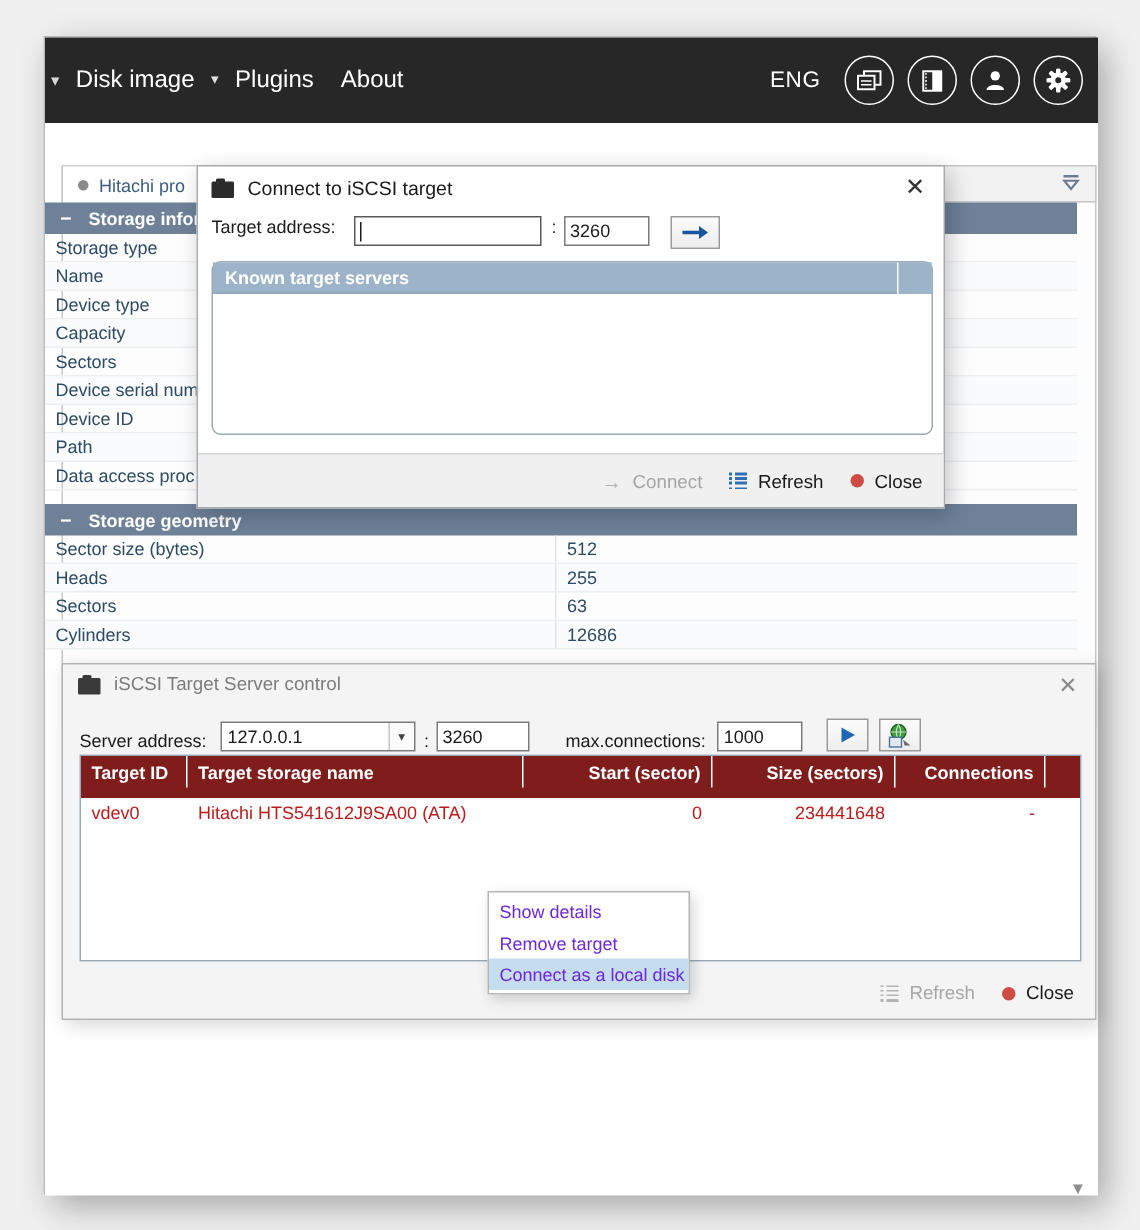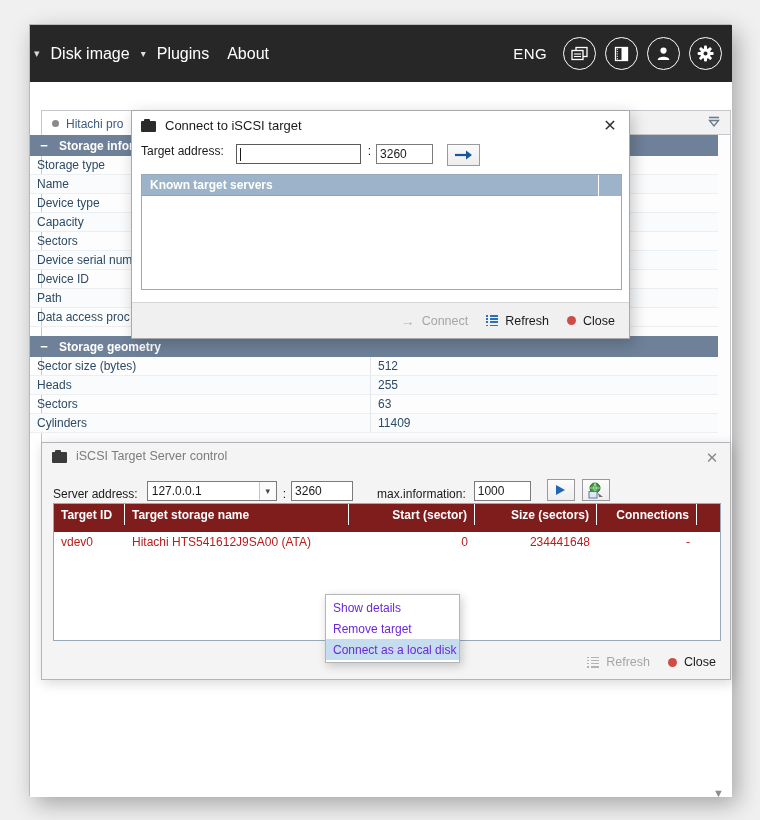--- a/index.html
+++ b/index.html
@@ -424,42 +424,42 @@
           <span class="prop-val">255</span>
         </div>
         <div class="prop-row" style="top: 313px;">
           <span class="col-sep"></span>
           <span class="prop-key">Sectors</span>
           <span class="prop-val">63</span>
         </div>
         <div class="prop-row" style="top: 332px;">
           <span class="col-sep"></span>
           <span class="prop-key">Cylinders</span>
-          <span class="prop-val">11409</span>
+          <span class="prop-val">12686</span>
         </div>
       </div>
 
     <span id="props-scroll-down">▼</span>
 
     <div id="panel-iscsi">
       <div id="iscsi-title">
         <span class="app-icon muted"></span>
         <span>iSCSI Target Server control</span>
       </div>
       <span id="iscsi-close">✕</span>
 
       <div id="iscsi-toolbar">
         <span class="field-label">Server address:</span>
         <span class="combo" style="margin-left:9px;">
           <input type="text" value="127.0.0.1" style="">
           <span class="combo-arrow">▾</span>
         </span>
         <span class="field-label" style="margin:0 5px 0 6px;">:</span>
         <input class="txtbox" style="width: 62px; height: 20px;" type="text" value="3260">
-        <span class="field-label" style="margin-left:24px;">max.information:</span>
+        <span class="field-label" style="margin-left:24px;">max.connections:</span>
         <input class="txtbox" style="width: 57px; height: 20px; margin-left: 8px;" type="text" value="1000">
         <span class="tb-btn" style="margin-left:16px;">
           <span class="play-tri"></span>
         </span>
         <span class="tb-btn" style="margin-left:7px;">
           <svg width="18" height="17" viewBox="0 0 18 17" aria-hidden="true">
             <circle cx="8" cy="6" r="5" fill="#3f9b3f" stroke="#1f5f1f" stroke-width="0.9"></circle>
             <path d="M3 6 h10 M8 1 q3 5 0 10 M8 1 q-3 5 0 10" fill="none" stroke="#bfe6bf" stroke-width="0.8"></path>
             <rect x="2" y="9.5" width="8" height="6.5" fill="#dfe9f4" stroke="#4a6d96" stroke-width="0.9"></rect>
             <path d="M11 11 l5 4 l-4 0 z" fill="#6d6d6d"></path>
@@ -530,21 +530,21 @@
         <span class="field-label" style="margin:0 5px 0 7px;">:</span>
         <input class="txtbox" style="width: 57px; height: 20px;" type="text" value="3260">
         <span class="go-btn" style="width:33px;height:22px;margin-left:14px;">
           <svg width="19" height="12" viewBox="0 0 19 12" aria-hidden="true">
             <line x1="1" y1="6" x2="14" y2="6" stroke="#17559c" stroke-width="2.2"></line>
             <polygon points="12,1.6 18,6 12,10.4" fill="#17559c"></polygon>
           </svg>
         </span>
       </div>
 
-      <div class="listbox" style="position:absolute;left:9px;top:63px;width:481px;height:116px;">
+      <div class="listbox" style="position:absolute;left:9px;top:63px;width:481px;height:116px;border-radius:6px;">
         <div class="list-hdr" style="position:relative;">
           <span>Known target servers</span>
           <span class="list-hdr-endcap"></span>
         </div>
       </div>
 
       <div class="dlg-footer">
         <span class="foot-btn disabled">
           <span class="ico-arrow disabled">→</span>
           <span>Connect</span>

